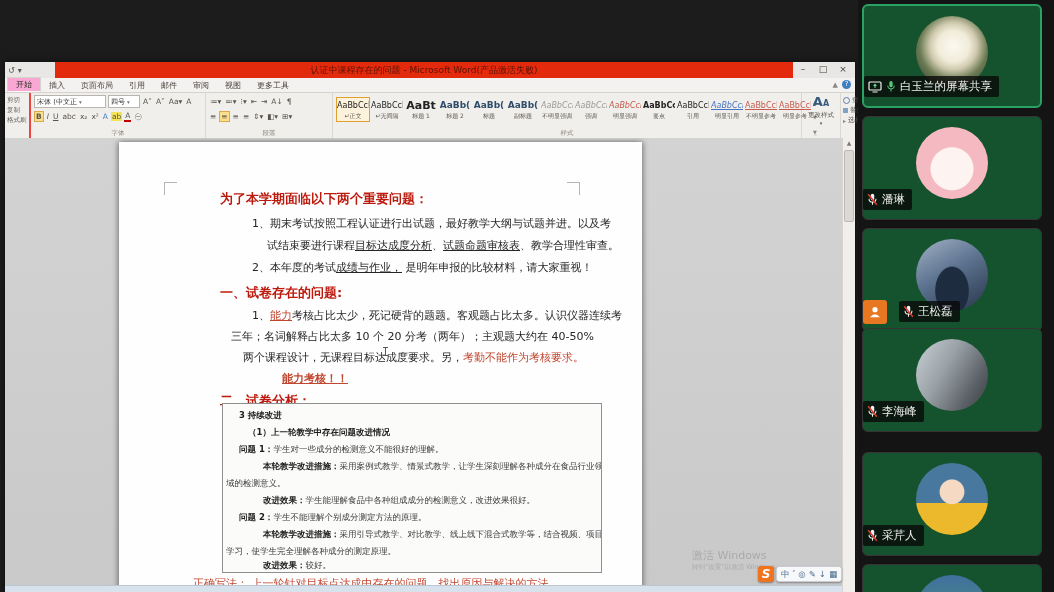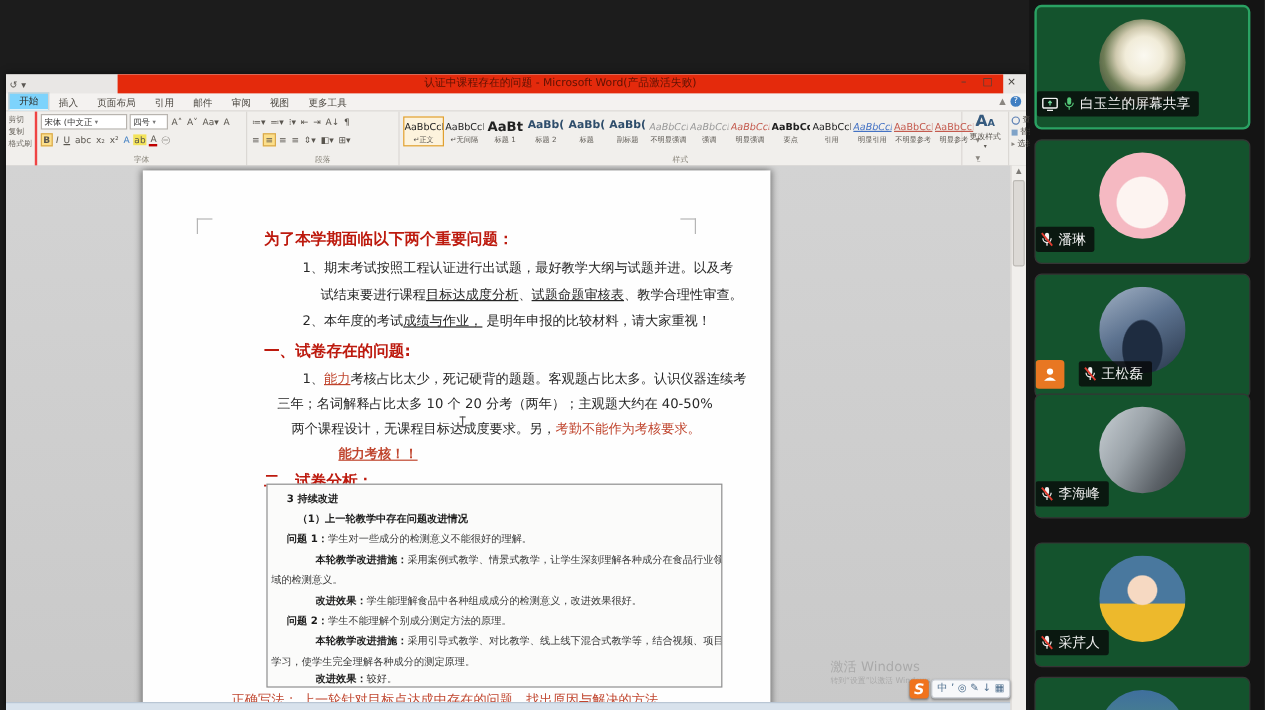--- a/index.html
+++ b/index.html
@@ -7,28 +7,28 @@
        font-family:"DejaVu Sans","Liberation Sans",sans-serif;}
   
   .share-area{position:absolute;left:0;top:0;width:858px;height:592px;background:#1c1c1c;}
   .word-window{position:absolute;left:5px;top:62px;width:850px;height:530px;background:#f0eeec;
                box-shadow:0 0 6px rgba(0,0,0,.6);}
   
   .titlebar{position:relative;height:16px;background:#e9e7e5;}
   .qat{position:absolute;left:3px;top:0;height:16px;display:flex;align-items:center;gap:3px;
        font-size:8px;color:#5a5752;}
   .title-red{position:absolute;left:50px;top:0;width:738px;height:16px;background:#e42a0c;
-             color:#5e1203;font-size:9px;line-height:16px;text-align:center;overflow:hidden;white-space:nowrap;margin-left:43px;}
+             color:#5e1203;font-size:9px;line-height:16px;text-align:center;overflow:hidden;white-space:nowrap;}
   .win-controls{position:absolute;right:3px;top:1px;display:flex;gap:2px;}
   .win-btn{width:18px;height:13px;font-size:9px;color:#44403c;text-align:center;line-height:12px;}
   
   .tabs-row{position:relative;height:14px;background:#f4f2f0;border-bottom:1px solid #d6d3cf;
             display:flex;align-items:flex-end;padding-left:2px;}
   .tab{font-size:8px;color:#4a463f;padding:1px 8px 1px;white-space:nowrap;}
-  .tab.active{background:#7dd3fc;border:1px solid #d6d3cf;border-bottom:1px solid #fbfaf9;color:#2b2822;}
+  .tab.active{background:#f9a8d4;border:1px solid #d6d3cf;border-bottom:1px solid #fbfaf9;color:#2b2822;}
   .ribbon-help{position:absolute;right:4px;top:2px;display:flex;gap:4px;align-items:center;}
   .collapse-ico{font-size:7px;color:#8a8680;}
   .help-ico{width:9px;height:9px;border-radius:50%;background:#3f7ec2;color:#fff;font-size:7px;
             line-height:9px;text-align:center;}
   
   .ribbon{position:relative;height:45px;background:#f1efec;border-bottom:1px solid #c7c4c0;display:flex;}
   .rgroup{position:relative;border-right:1px solid #dbd8d4;padding:2px 3px 9px;flex:none;}
   .rgroup-label{position:absolute;bottom:0;left:0;right:0;text-align:center;font-size:6.5px;color:#8d897f;}
   .rrow{display:flex;align-items:center;gap:2px;height:13px;margin-bottom:2px;}
   .mini{font-size:7.5px;color:#59554e;padding:0 1px;white-space:nowrap;}

